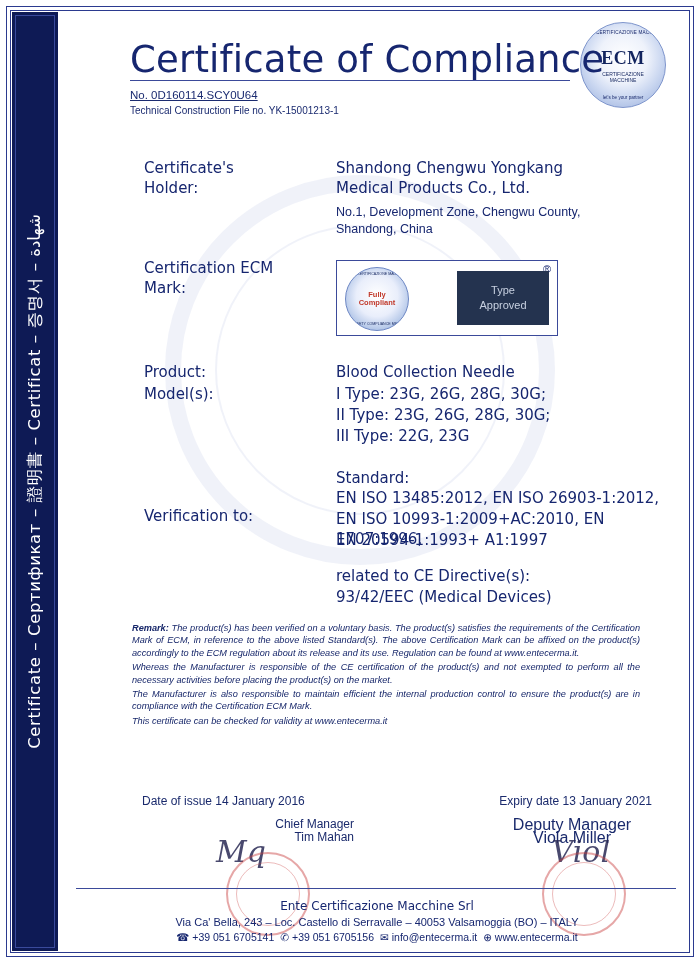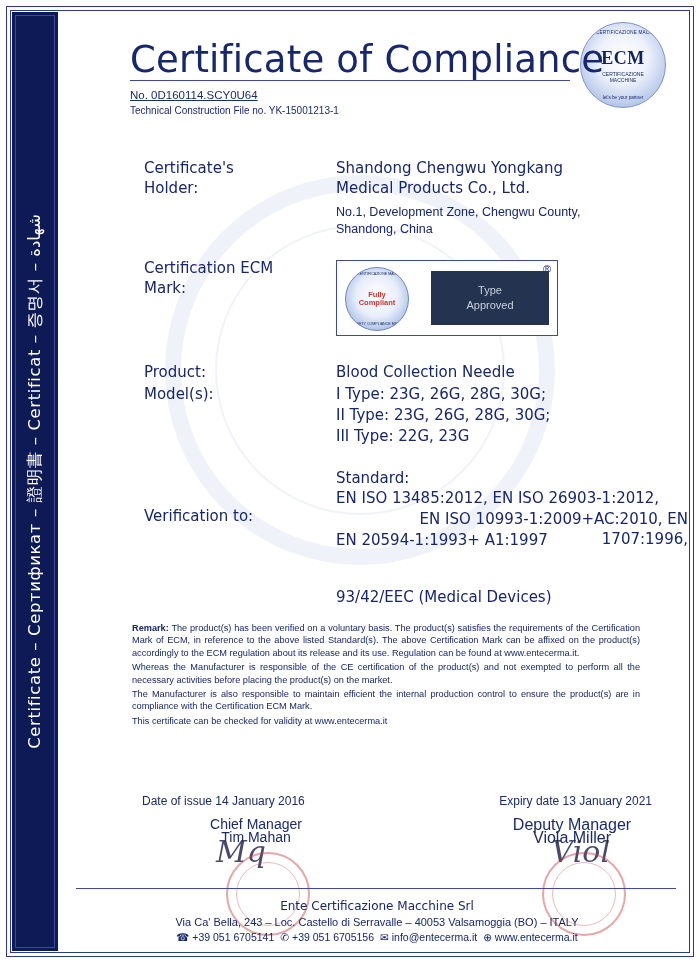--- a/index.html
+++ b/index.html
@@ -179,21 +179,20 @@
     color: #16266f;
     font-family: "DejaVu Sans", sans-serif;
     line-height: 20px;
   }
   .row-value {
     position: absolute;
     left: 270px;
     font-size: 13.5px;
     color: #16266f;
     line-height: 19px;
-    text-align: right;
   }
   .row-value.big {
     font-size: 15px;
     line-height: 20px;
     font-family: "DejaVu Sans", sans-serif;
   }
   .row-value.small {
     font-size: 12.5px;
     line-height: 17px;
   }
@@ -238,21 +237,21 @@
   }
   .mark-seal .t-mid .l1 {
     font-size: 7.5px; font-weight: bold; color: #c0392b; line-height: 8px;
   }
   .mark-seal .t-mid .l2 {
     font-size: 7.5px; font-weight: bold; color: #c0392b; line-height: 8px;
   }
   .type-approved {
     position: absolute;
     right: 8px; top: 10px;
-    width: 118px; height: 54px;
+    width: 92px; height: 54px;
     background: #24334f;
     color: #c7d0e0;
     display: flex;
     flex-direction: column;
     align-items: center;
     justify-content: center;
     font-size: 11px;
     line-height: 15px;
   }
 
@@ -261,41 +260,41 @@
     position: absolute;
     left: 66px; top: 610px;
     width: 508px;
     font-size: 9.2px;
     line-height: 12.4px;
     color: #17276a;
     text-align: justify;
     font-family: "Liberation Sans", sans-serif;
   }
   .remark b { font-weight: bold; }
-  .remark p { margin: 0 0 2px 0; }
+  .remark p { margin: 0 0 2px 0; font-style: italic; }
 
   
   .issue-date {
     position: absolute;
     left: 76px; top: 782px;
     font-size: 12px;
   }
   .expiry-date {
     position: absolute;
     right: 36px; top: 782px;
     font-size: 12px;
   }
 
   
   .sig-left {
     position: absolute;
-    left: 100px; top: 806px;
+    left: 108px; top: 806px;
     width: 180px;
-    text-align: center;
-    font-size: 14px;
+    text-align: right;
+    font-size: 12px;
     line-height: 13px;
   }
   .sig-right {
     position: absolute;
     right: 26px; top: 806px;
     width: 180px;
     text-align: center;
     font-size: 16px;
     line-height: 13px;
   }
@@ -419,20 +418,21 @@
     <div class="row-value big" style="top:350px;">Blood Collection Needle</div>
     <div class="row-value big" style="top:372px;">I Type: 23G, 26G, 28G, 30G;</div>
     <div class="row-value big" style="top:393px;">II Type: 23G, 26G, 28G, 30G;</div>
     <div class="row-value big" style="top:414px;">III Type: 22G, 23G</div>
 
     <div class="row-label" style="top:454px;margin-top:40px;">Verification to:</div>
     <div class="row-value big" style="top:444px;margin-top:12px;">Standard:</div>
     <div class="row-value big" style="top:476px;">EN ISO 13485:2012, EN ISO 26903-1:2012,</div>
     <div class="row-value big" style="top:497px;">EN ISO 10993-1:2009+AC:2010, EN 1707:1996,</div>
     <div class="row-value big" style="top:518px;">EN 20594-1:1993+ A1:1997</div>
+    <div class="row-value big" style="top:554px;">related to CE Directive(s):</div>
     <div class="row-value big" style="top:575px;">93/42/EEC (Medical Devices)</div>
 
     <div class="remark">
       <p><b>Remark:</b><span> The product(s) has been verified on a voluntary basis. The product(s) satisfies the requirements of the Certification Mark of ECM, in reference to the above listed Standard(s). The above Certification Mark can be affixed on the product(s) accordingly to the ECM regulation about its release and its use. Regulation can be found at www.entecerma.it.</span></p>
       <p>Whereas the Manufacturer is responsible of the CE certification of the product(s) and not exempted to perform all the necessary activities before placing the product(s) on the market.</p>
       <p>The Manufacturer is also responsible to maintain efficient the internal production control to ensure the product(s) are in compliance with the Certification ECM Mark.</p>
       <p>This certificate can be checked for validity at www.entecerma.it</p>
     </div>
 
     <div class="issue-date">Date of issue 14 January 2016</div>

